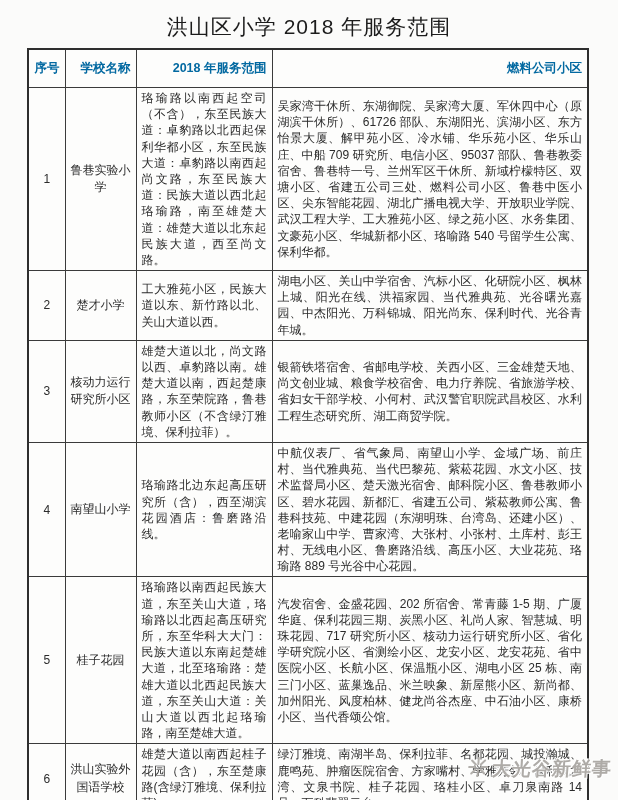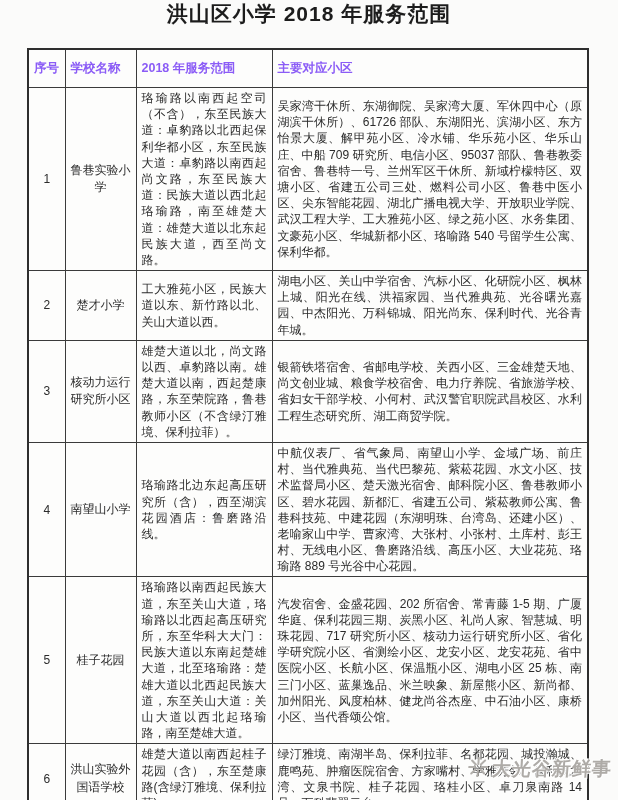--- a/index.html
+++ b/index.html
@@ -13,23 +13,24 @@
     -webkit-font-smoothing: antialiased;
   }
   .page {
     position: relative;
     width: 618px;
     height: 800px;
     overflow: hidden;
   }
   .title {
     margin: 0;
+    padding-top: 13px;
     text-align: center;
     font-size: 21px;
-    font-weight: bold;
+    font-weight: normal;
     letter-spacing: 1px;
     color: #1c1c1c;
   }
   table.svc {
     position: absolute;
     left: 27px;
     top: 48px;
     width: 560px;
     border-collapse: collapse;
     table-layout: fixed;
@@ -40,24 +41,24 @@
     vertical-align: middle;
     font-size: 12px;
     color: #2b2b2b;
     padding: 2px 5px;
     word-break: break-all;
     overflow: hidden;
   }
   table.svc { border: 2px solid #2e2e2e; }
   table.svc th {
     font-weight: bold;
-    text-align: left;
+    text-align: right;
     height: 33px;
     font-size: 12.5px;
-    color: #8b5cf6;
+    color: #0369a1;
   }
   td.no { text-align: center; }
   td.school { text-align: center; line-height: 1.45; }
   td.scope, td.comm {
     text-align: justify;
     text-align-last: left;
     line-height: 1.35;
   }
   tr.r1 { height: 147px; }
   tr.r2 { height: 69px; }
@@ -96,21 +97,21 @@
       <col style="width:37px">
       <col style="width:71px">
       <col style="width:136px">
       <col style="width:316px">
     </colgroup>
     <thead>
       <tr class="hdr">
         <th>序号</th>
         <th>学校名称</th>
         <th>2018 年服务范围</th>
-        <th>主要对应小区</th>
+        <th>燃料公司小区</th>
       </tr>
     </thead>
     <tbody>
       <tr class="r1">
         <td class="no">1</td>
         <td class="school">鲁巷实验小学</td>
         <td class="scope">珞瑜路以南西起空司（不含），东至民族大道：卓豹路以北西起保利华都小区，东至民族大道：卓豹路以南西起尚文路，东至民族大道：民族大道以西北起珞瑜路，南至雄楚大道：雄楚大道以北东起民族大道，西至尚文路。</td>
         <td class="comm">吴家湾干休所、东湖御院、吴家湾大厦、军休四中心（原湖滨干休所）、61726 部队、东湖阳光、滨湖小区、东方怡景大厦、解甲苑小区、冷水铺、华乐苑小区、华乐山庄、中船 709 研究所、电信小区、95037 部队、鲁巷教委宿舍、鲁巷特一号、兰州军区干休所、新域柠檬特区、双塘小区、省建五公司三处、燃料公司小区、鲁巷中医小区、尖东智能花园、湖北广播电视大学、开放职业学院、武汉工程大学、工大雅苑小区、绿之苑小区、水务集团、文豪苑小区、华城新都小区、珞喻路 540 号留学生公寓、保利华都。</td>
       </tr>
       <tr class="r2">

